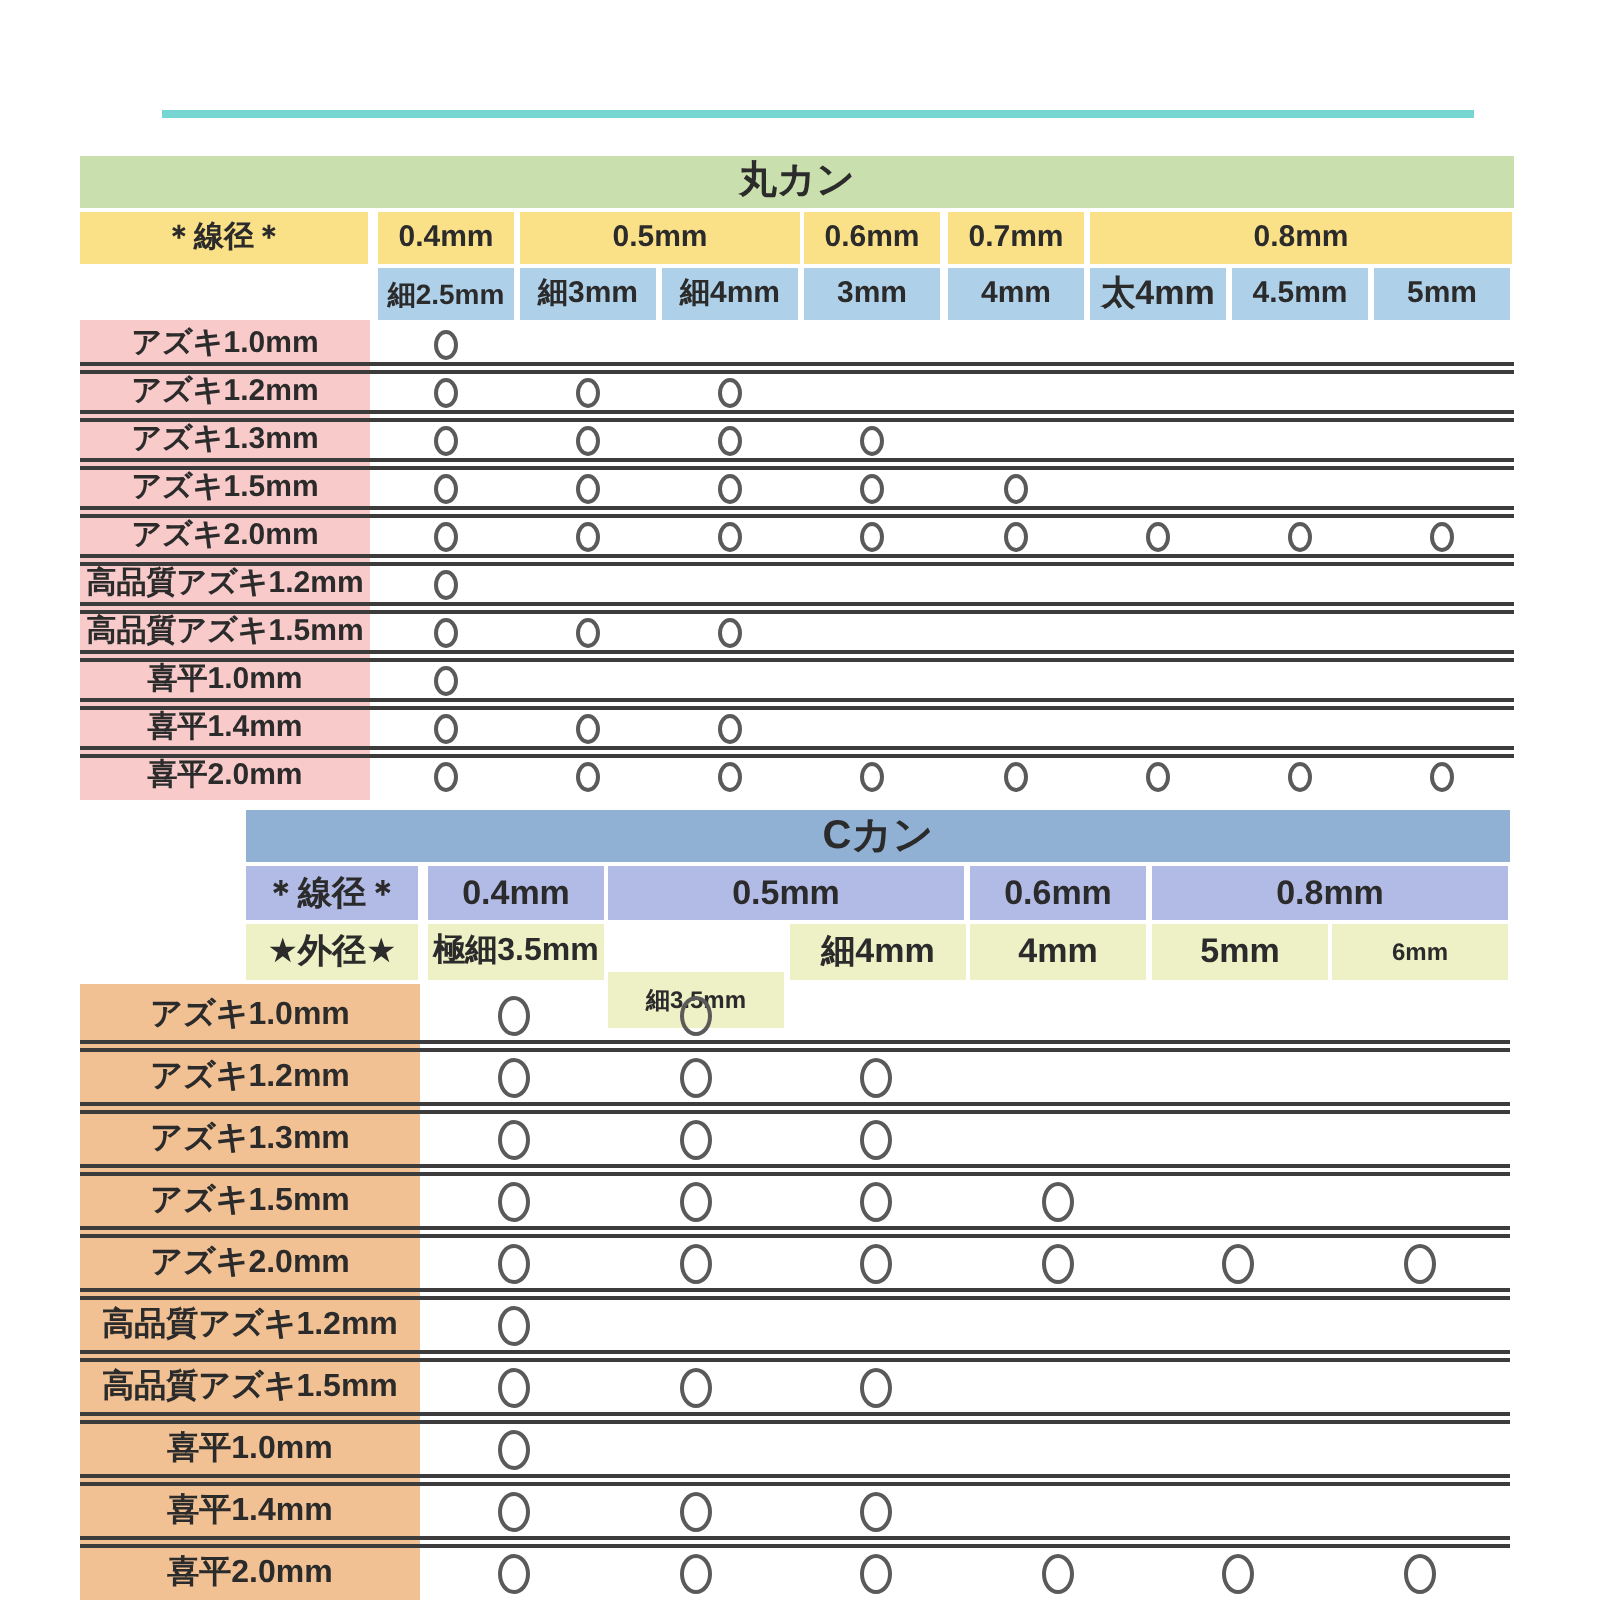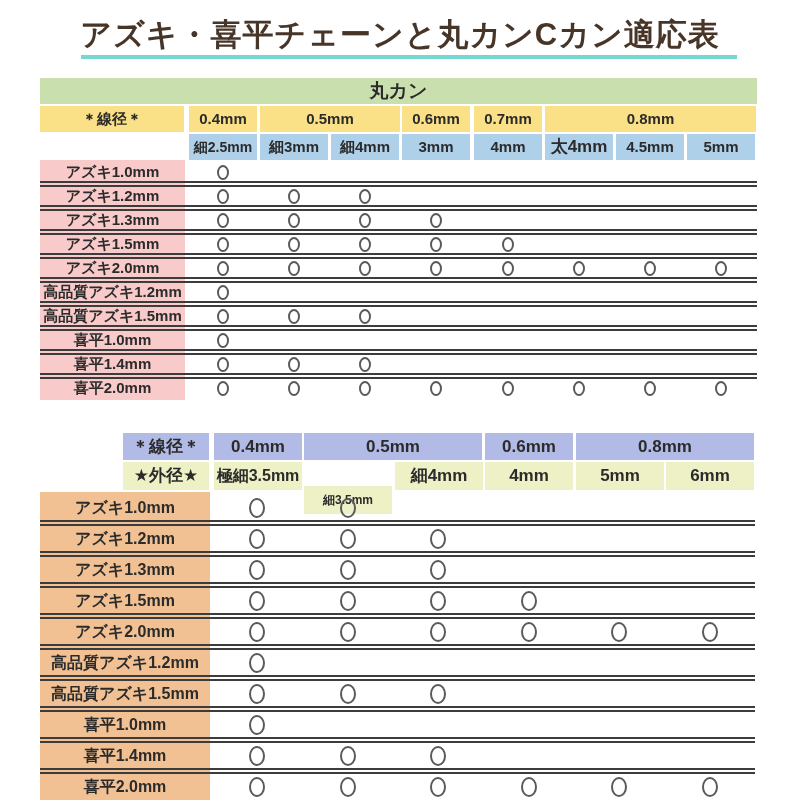--- a/index.html
+++ b/index.html
@@ -27,21 +27,20 @@
   .circ{
     border:2px solid var(--circle,#5a5a5a);
     border-radius:50%;
     background:transparent;
   }
 </style>
 </head>
 <body>
 
 <div id="screen" style="--title-color: #473528; --underline: #76d7d2; --line: #3c3c3c; --circle: #5a5a5a;">
-  <div class="abs page-title">アズキ・喜平チェーンと丸カンCカン適応表</div>
   <div class="abs title-underline"></div>
   <div class="abs" id="table-maru-kan" style="left:0;top:0;width:800px;height:800px;">
       <div class="abs cell" style="left: 40px; top: 78px; width: 717px; height: 26px; line-height: 26px; font-size: 19px; background: rgb(201, 223, 173);">丸カン</div>
       <div class="abs cell" style="left: 40px; top: 106px; width: 144px; height: 26px; line-height: 26px; font-size: 15px; background: rgb(250, 224, 135);">＊線径＊</div>
       <div class="abs cell" style="left: 189px; top: 106px; width: 68px; height: 26px; line-height: 26px; font-size: 15px; background: rgb(250, 224, 135);">0.4mm</div>
       <div class="abs cell" style="left: 260px; top: 106px; width: 140px; height: 26px; line-height: 26px; font-size: 15px; background: rgb(250, 224, 135);">0.5mm</div>
       <div class="abs cell" style="left: 402px; top: 106px; width: 68px; height: 26px; line-height: 26px; font-size: 15px; background: rgb(250, 224, 135);">0.6mm</div>
       <div class="abs cell" style="left: 474px; top: 106px; width: 68px; height: 26px; line-height: 26px; font-size: 15px; background: rgb(250, 224, 135);">0.7mm</div>
       <div class="abs cell" style="left: 545px; top: 106px; width: 211px; height: 26px; line-height: 26px; font-size: 15px; background: rgb(250, 224, 135);">0.8mm</div>
       <div class="abs cell" style="left: 189px; top: 134px; width: 68px; height: 26px; line-height: 26px; font-size: 14px; background: rgb(174, 208, 232);">細2.5mm</div>
@@ -103,32 +102,33 @@
       <div class="abs circ" style="left: 288px; top: 381px; width: 12px; height: 15px;"></div>
       <div class="abs circ" style="left: 359px; top: 381px; width: 12px; height: 15px;"></div>
       <div class="abs circ" style="left: 430px; top: 381px; width: 12px; height: 15px;"></div>
       <div class="abs circ" style="left: 502px; top: 381px; width: 12px; height: 15px;"></div>
       <div class="abs circ" style="left: 573px; top: 381px; width: 12px; height: 15px;"></div>
       <div class="abs circ" style="left: 644px; top: 381px; width: 12px; height: 15px;"></div>
       <div class="abs circ" style="left: 715px; top: 381px; width: 12px; height: 15px;"></div>
       <div class="abs sep" style="left: 40px; top: 373px; width: 717px; height: 6px;"></div>
     </div>
   <div class="abs" id="table-c-kan" style="left:0;top:0;width:800px;height:800px;">
+      <div class="abs cell" style="left: 123px; top: 405px; width: 632px; height: 26px; line-height: 26px; font-size: 20px; background: rgb(144, 176, 212);">Cカン</div>
       <div class="abs cell" style="left: 123px; top: 433px; width: 86px; height: 27px; line-height: 27px; font-size: 17px; background: rgb(178, 186, 230);">＊線径＊</div>
       <div class="abs cell" style="left: 214px; top: 433px; width: 88px; height: 27px; line-height: 27px; font-size: 17px; background: rgb(178, 186, 230);">0.4mm</div>
       <div class="abs cell" style="left: 304px; top: 433px; width: 178px; height: 27px; line-height: 27px; font-size: 17px; background: rgb(178, 186, 230);">0.5mm</div>
       <div class="abs cell" style="left: 485px; top: 433px; width: 88px; height: 27px; line-height: 27px; font-size: 17px; background: rgb(178, 186, 230);">0.6mm</div>
       <div class="abs cell" style="left: 576px; top: 433px; width: 178px; height: 27px; line-height: 27px; font-size: 17px; background: rgb(178, 186, 230);">0.8mm</div>
       <div class="abs cell" style="left: 123px; top: 462px; width: 86px; height: 28px; line-height: 28px; font-size: 17px; background: rgb(238, 240, 197);">★外径★</div>
       <div class="abs cell" style="left: 214px; top: 462px; width: 88px; height: 28px; line-height: 28px; font-size: 16px; background: rgb(238, 240, 197);">極細3.5mm</div>
       <div class="abs cell" style="left: 304px; top: 486px; width: 88px; height: 28px; line-height: 28px; font-size: 12px; background: rgb(238, 240, 197);">細3.5mm</div>
       <div class="abs cell" style="left: 395px; top: 462px; width: 88px; height: 28px; line-height: 28px; font-size: 17px; background: rgb(238, 240, 197);">細4mm</div>
       <div class="abs cell" style="left: 485px; top: 462px; width: 88px; height: 28px; line-height: 28px; font-size: 17px; background: rgb(238, 240, 197);">4mm</div>
       <div class="abs cell" style="left: 576px; top: 462px; width: 88px; height: 28px; line-height: 28px; font-size: 17px; background: rgb(238, 240, 197);">5mm</div>
-      <div class="abs cell" style="left: 666px; top: 462px; width: 88px; height: 28px; line-height: 28px; font-size: 17px; background: rgb(238, 240, 197);">6mm</div>
+      <div class="abs cell" style="left: 666px; top: 462px; width: 88px; height: 28px; line-height: 28px; font-size: 12px; background: rgb(238, 240, 197);">6mm</div>
       <div class="abs cell" style="left: 40px; top: 492px; width: 170px; height: 31px; line-height: 31px; font-size: 16px; background: rgb(241, 193, 148);">アズキ1.0mm</div>
       <div class="abs circ" style="left: 249px; top: 498px; width: 16px; height: 20px;"></div>
       <div class="abs circ" style="left: 340px; top: 498px; width: 16px; height: 20px;"></div>
       <div class="abs cell" style="left: 40px; top: 523px; width: 170px; height: 31px; line-height: 31px; font-size: 16px; background: rgb(241, 193, 148);">アズキ1.2mm</div>
       <div class="abs circ" style="left: 249px; top: 529px; width: 16px; height: 20px;"></div>
       <div class="abs circ" style="left: 340px; top: 529px; width: 16px; height: 20px;"></div>
       <div class="abs circ" style="left: 430px; top: 529px; width: 16px; height: 20px;"></div>
       <div class="abs sep" style="left: 40px; top: 520px; width: 715px; height: 6px;"></div>
       <div class="abs cell" style="left: 40px; top: 554px; width: 170px; height: 31px; line-height: 31px; font-size: 16px; background: rgb(241, 193, 148);">アズキ1.3mm</div>
       <div class="abs circ" style="left: 249px; top: 560px; width: 16px; height: 20px;"></div>

